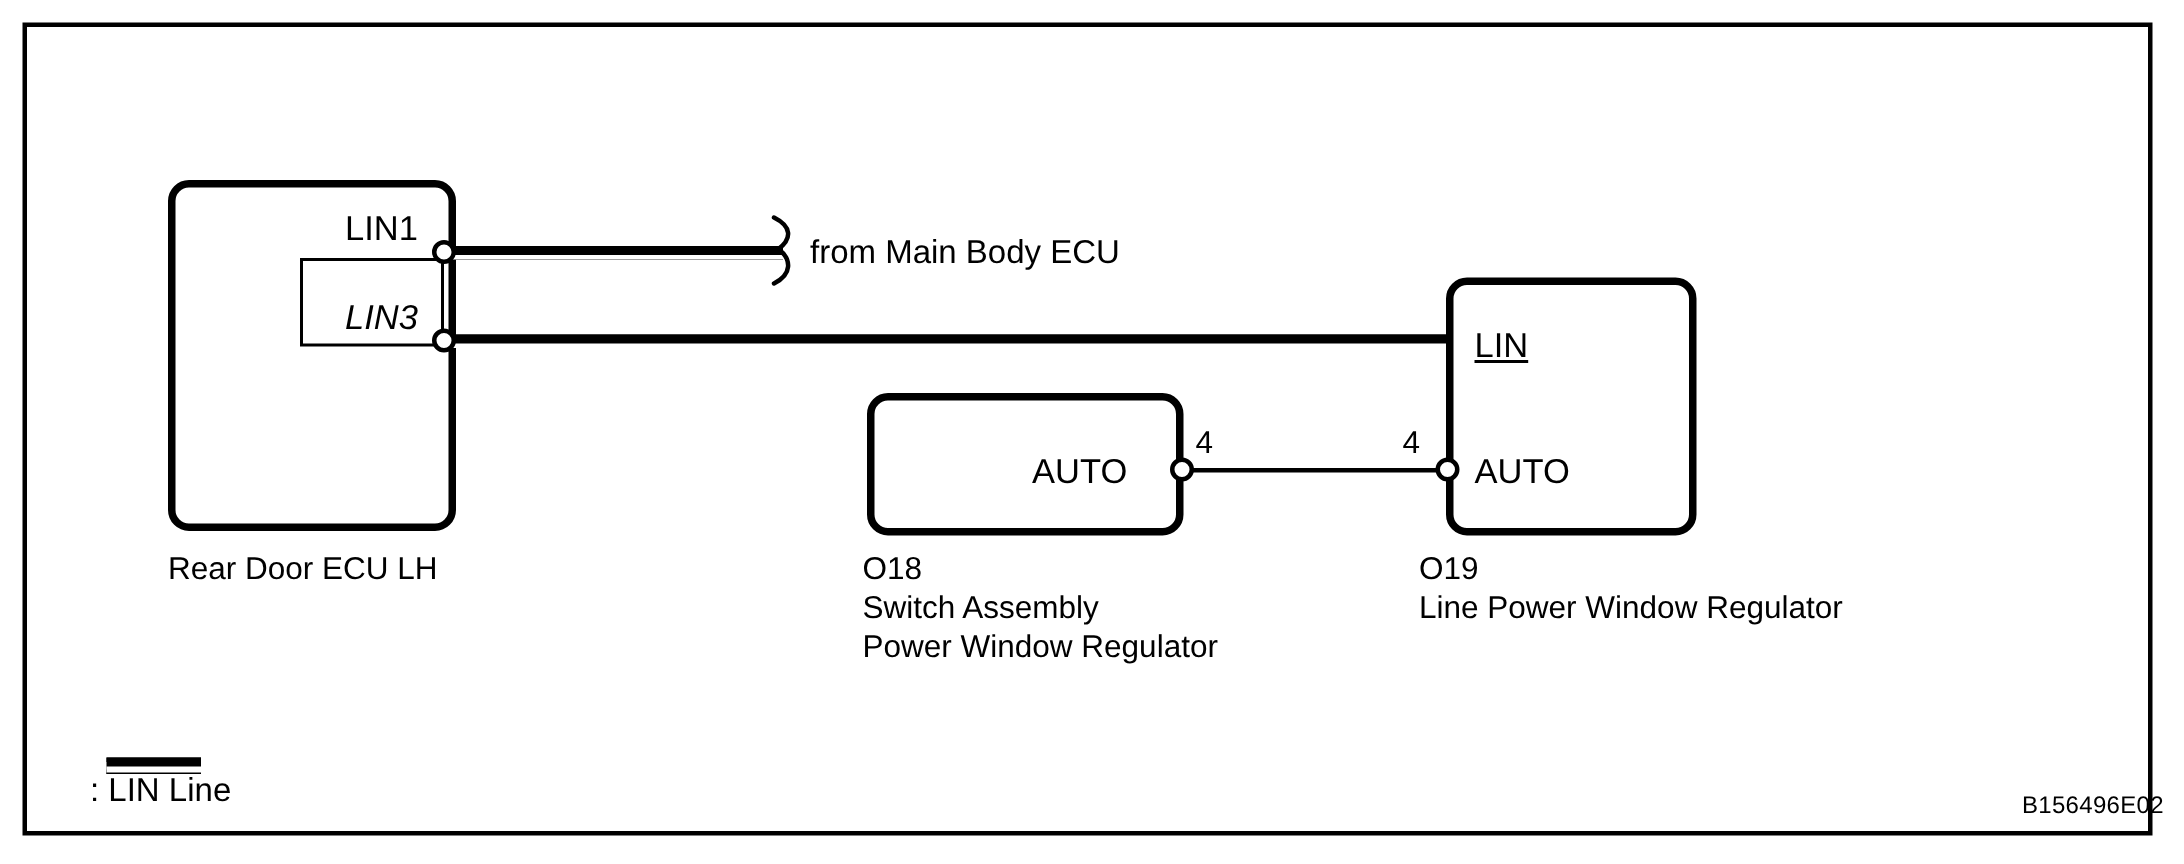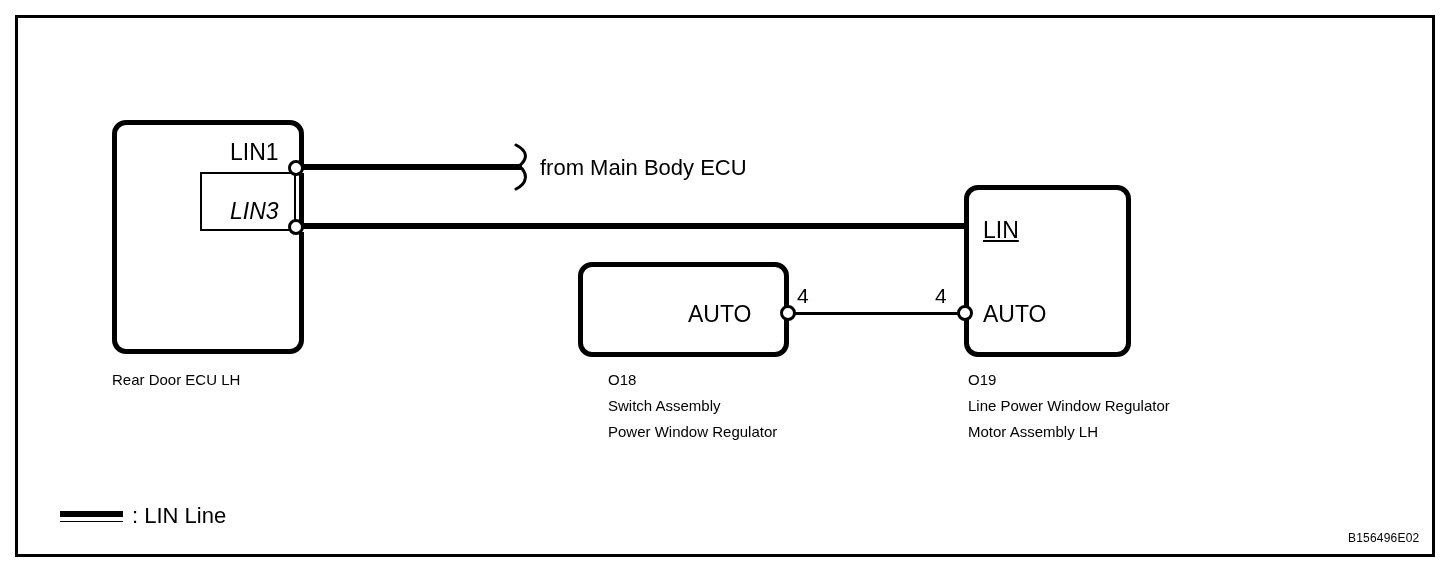--- a/index.html
+++ b/index.html
@@ -136,37 +136,38 @@
     font-size: 21px;
     line-height: 21px;
     color: #000000;
   }
   #pinnum-switch { left: 797px; top: 285px; }
   #pinnum-motor  { left: 935px; top: 285px; }
 
   
   .caption {
     position: absolute;
-    font-size: 15px;
+    font-size: 21px;
     line-height: 26px;
     white-space: nowrap;
     color: #000000;
   }
   #cap-rear-door-ecu { left: 112px; top: 367px; }
-  #cap-pw-switch     { left: 608px; top: 367px; }
-  #cap-pw-motor      { left: 968px; top: 367px; }
+  #cap-pw-switch     { left: 575px; top: 367px; }
+  #cap-pw-motor      { left: 946px; top: 367px; }
   .caption .cap-line { display: block; }
 
   
   #legend {
     position: absolute;
     left: 60px;
     top: 505px;
     display: flex;
     align-items: center;
+    flex-direction: column;
   }
   .legend-swatch {
     position: relative;
     width: 63px;
     height: 11px;
     background: #000000;
     box-sizing: border-box;
     border-top: 3px solid #000000;
     border-bottom: 3px solid #000000;
     margin-right: 9px;
@@ -184,21 +185,21 @@
     line-height: 22px;
     white-space: nowrap;
     color: #000000;
   }
 
   
   #figure-code {
     position: absolute;
     left: 1348px;
     top: 531px;
-    font-size: 12px;
+    font-size: 16px;
     line-height: 14px;
     letter-spacing: 0.2px;
     white-space: nowrap;
     color: #000000;
   }
 </style>
 </head>
 <body>
 
 <div id="canvas">
@@ -245,21 +246,20 @@
 
   <div class="pin-label" id="pin-lin-motor">LIN</div>
 
   <div class="pin-label" id="pin-auto-motor">AUTO</div>
 
   <div class="pin-number" id="pinnum-motor">4</div>
 
   <div class="caption" id="cap-pw-motor">
     <span class="cap-line">O19</span>
     <span class="cap-line">Line Power Window Regulator</span>
-    <span class="cap-line">Motor Assembly LH</span>
   </div>
 
   <div class="connector" id="conn-lin1"></div>
   <div class="connector" id="conn-lin3"></div>
   <div class="connector" id="conn-auto-switch"></div>
   <div class="connector" id="conn-auto-motor"></div>
 
   <div id="legend">
     <span class="legend-swatch"></span>
     <span id="legend-text">: LIN Line</span>

